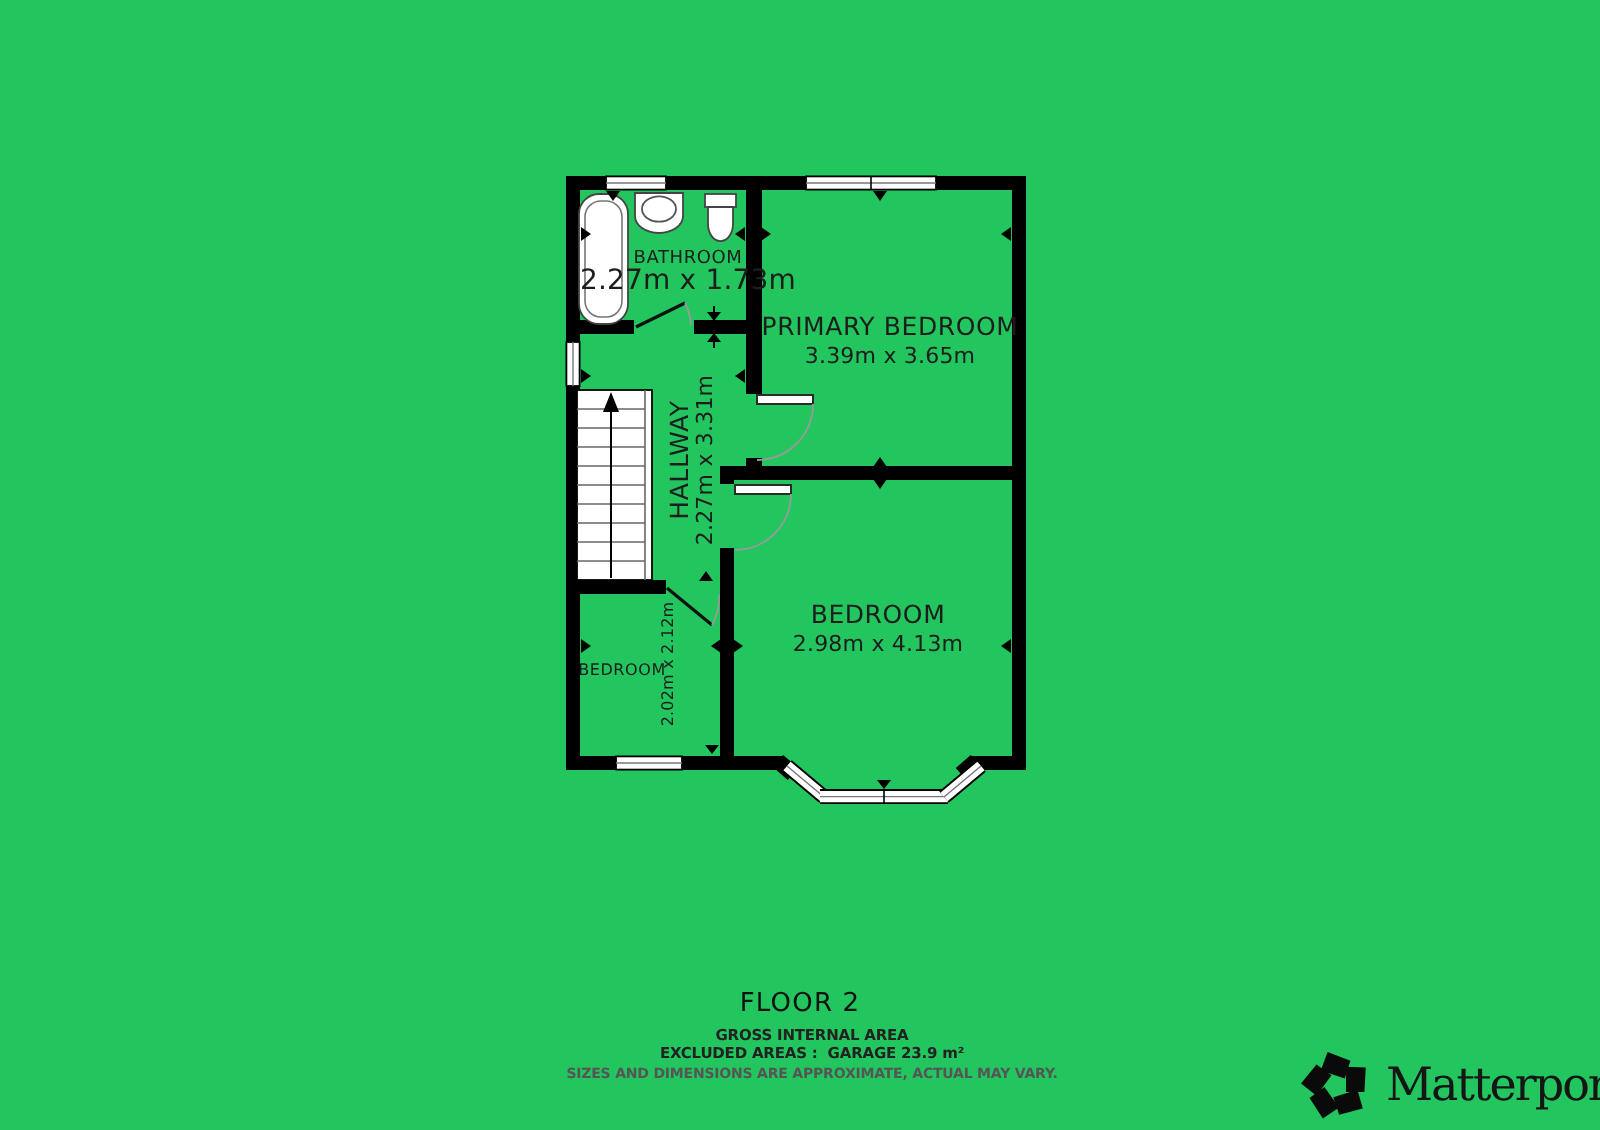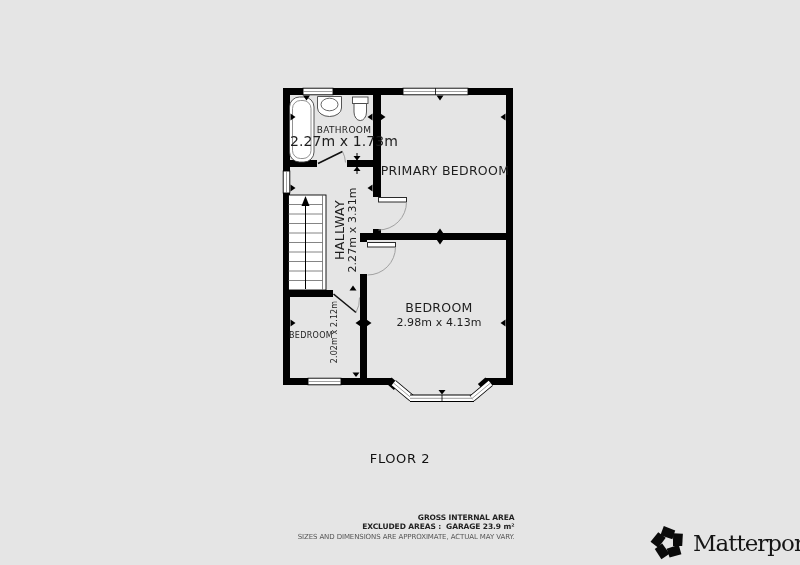--- a/index.html
+++ b/index.html
@@ -1,38 +1,38 @@
 <!DOCTYPE html>
 <html><head>
 <meta charset="utf-8">
 <style>
   html,body{margin:0;padding:0;background:#fff;}
   #canvas{
-    position:relative;width:800px;height:565px;background:#e5e5e5;overflow:hidden;
+    position:relative;width:800px;height:565px;background:#22c55e;overflow:hidden;
     font-family:"DejaVu Sans","Liberation Sans",sans-serif;color:#1d1d1d;
   }
   #plan-svg{position:absolute;left:0;top:0;}
   .room-label{position:absolute;text-align:center;white-space:nowrap;transform:translate(-50%,-50%);}
   .room-label .rname{letter-spacing:.3px;}
   .room-label .rdims{letter-spacing:.1px;}
   .lbl-bathroom{left:344px;top:135px;font-size:9px;line-height:10.5px;}
   .lbl-primary{left:445px;top:171px;font-size:12.5px;line-height:14.5px;text-align:center;}
   .lbl-primary .rdims,.lbl-bedroom .rdims{font-size:11px;}
   .lbl-hallway{left:346px;top:230px;font-size:12.5px;line-height:13px;transform:translate(-50%,-50%) rotate(-90deg);}
   .lbl-hallway .rdims{font-size:11px;}
   .lbl-smallbed-name{left:311px;top:335px;font-size:8px;line-height:9px;}
   .lbl-smallbed-dims{left:334px;top:332px;font-size:8px;line-height:9px;transform:translate(-50%,-50%) rotate(-90deg);}
   .lbl-bedroom{left:439px;top:315px;font-size:12.5px;line-height:14.5px;}
   .lbl-bathroom .rdims{font-size:14px;text-align:right;}
-  .floor-label{position:absolute;left:400px;top:458px;transform:translate(-50%,-50%);
+  .floor-label{position:absolute;left:400px;top:502px;transform:translate(-50%,-50%);
     font-size:13px;letter-spacing:.6px;color:#111;}
   .footer{position:absolute;left:406px;top:513px;transform:translateX(-50%);
-    text-align:right;line-height:9.2px;}
+    text-align:center;line-height:9.2px;}
   .footer .f-bold{font-size:7.5px;font-weight:bold;color:#222;white-space:pre;letter-spacing:-.1px;}
-  .footer .f-disc{font-size:7px;color:#555;white-space:pre;margin-top:1.5px;letter-spacing:-.1px;}
+  .footer .f-disc{font-size:7px;color:#555;white-space:pre;margin-top:1.5px;letter-spacing:-.1px;font-weight:bold;}
   .brand{position:absolute;left:650px;top:523px;height:40px;display:flex;align-items:center;gap:7px;}
   .brand-text{font-family:"DejaVu Serif","Liberation Serif",serif;font-size:23px;
     letter-spacing:-1px;color:#151515;}
 </style>
 </head>
 <body>
 
 <div id="canvas">
 
   <svg id="plan-svg" width="800" height="565" viewBox="0 0 800 565">
@@ -184,20 +184,21 @@
     </g>
   </svg>
 
   <div class="room-label lbl-bathroom">
     <div class="rname">BATHROOM</div>
     <div class="rdims">2.27m x 1.73m</div>
   </div>
 
   <div class="room-label lbl-primary">
     <div class="rname">PRIMARY BEDROOM</div>
+    <div class="rdims">3.39m x 3.65m</div>
   </div>
 
   <div class="room-label lbl-hallway">
     <div class="rname">HALLWAY</div>
     <div class="rdims">2.27m x 3.31m</div>
   </div>
 
   <div class="room-label lbl-smallbed-name">
     <div class="rname">BEDROOM</div>
   </div>

